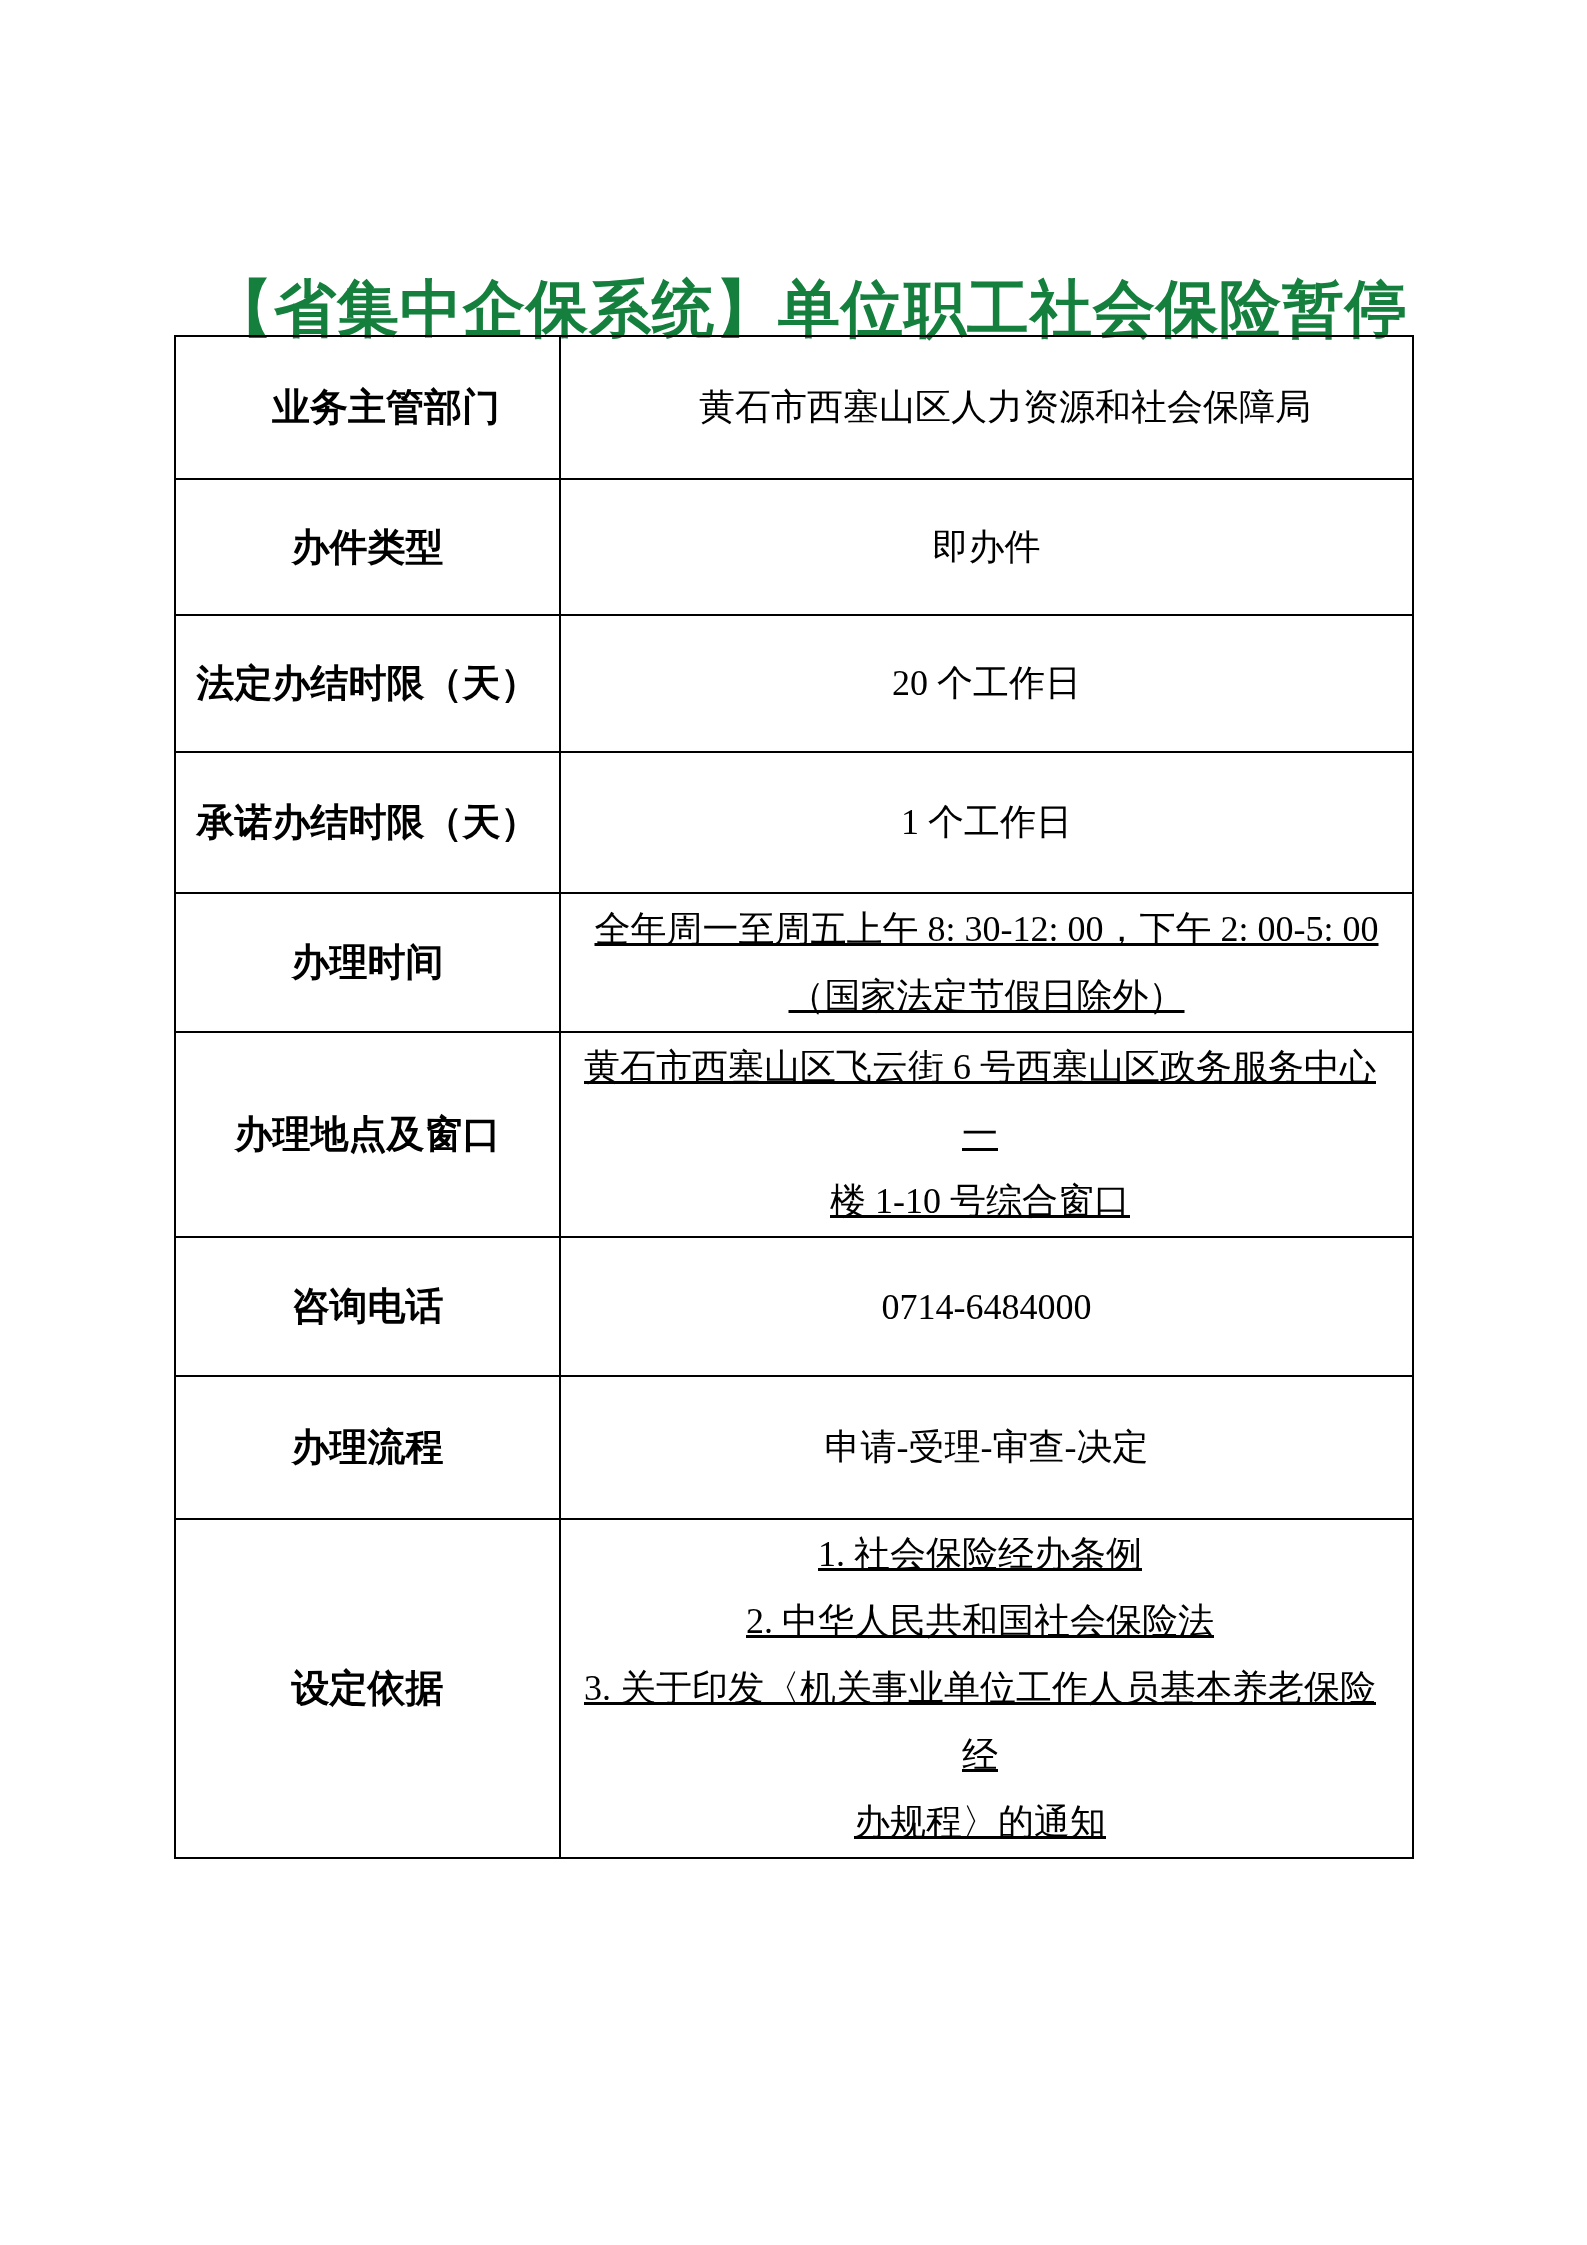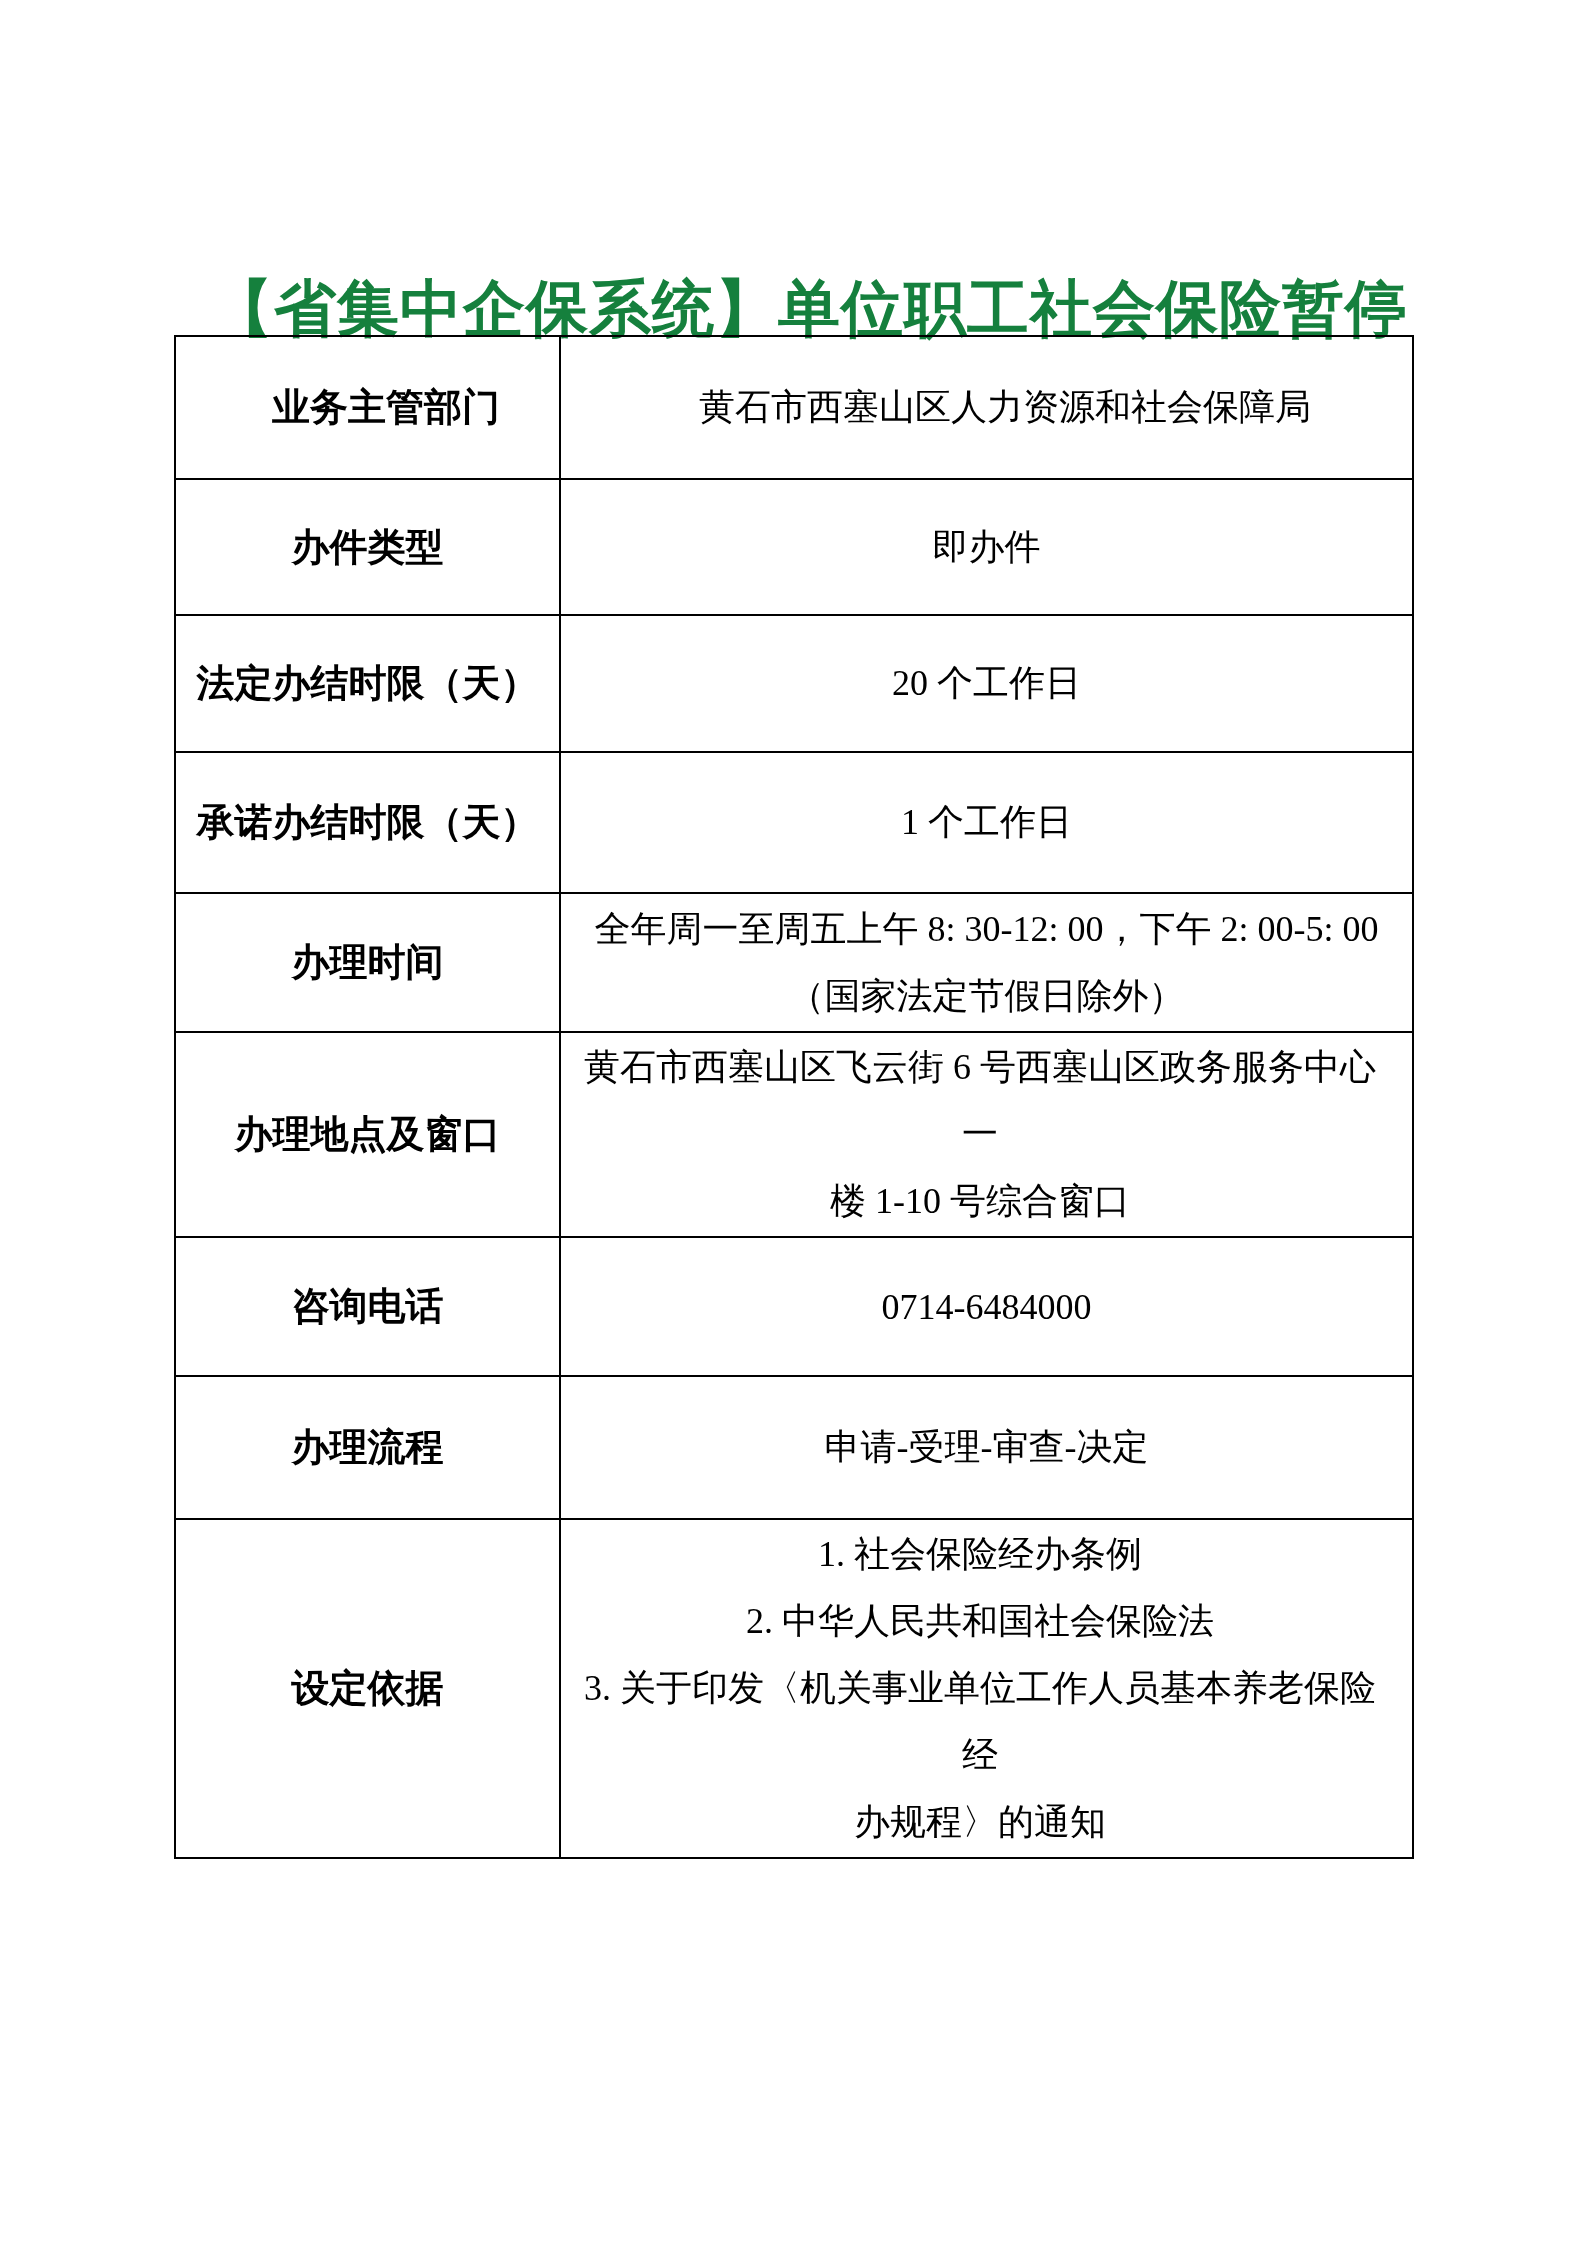--- a/index.html
+++ b/index.html
@@ -52,21 +52,21 @@
     color: #000000;
     white-space: nowrap;
   }
   td.value-cell {
     font-family: "Liberation Serif", "DejaVu Serif", serif;
     font-size: 36px;
     color: #000000;
   }
   td.center { text-align: center; }
   td.left   { text-align: center; padding-left: 16px; padding-right: 29px; }
-  .line { line-height: 67px; }
+  .line { line-height: 67px; text-decoration: underline; }
   tr.r1  td { height: 139px; padding-left: 38px; }
   tr.r2  td { height: 132px; }
   tr.r3  td { height: 133px; }
   tr.r4  td { height: 137px; margin-top: 20px; }
   tr.r5  td { height: 135px; }
   tr.r6  td { height: 138px; }
   tr.r7  td { height: 135px; }
   tr.r8  td { height: 139px; }
   tr.r9  td { height: 132px; }
   tr.r10 td { height: 267px; margin-top: 28px; }

